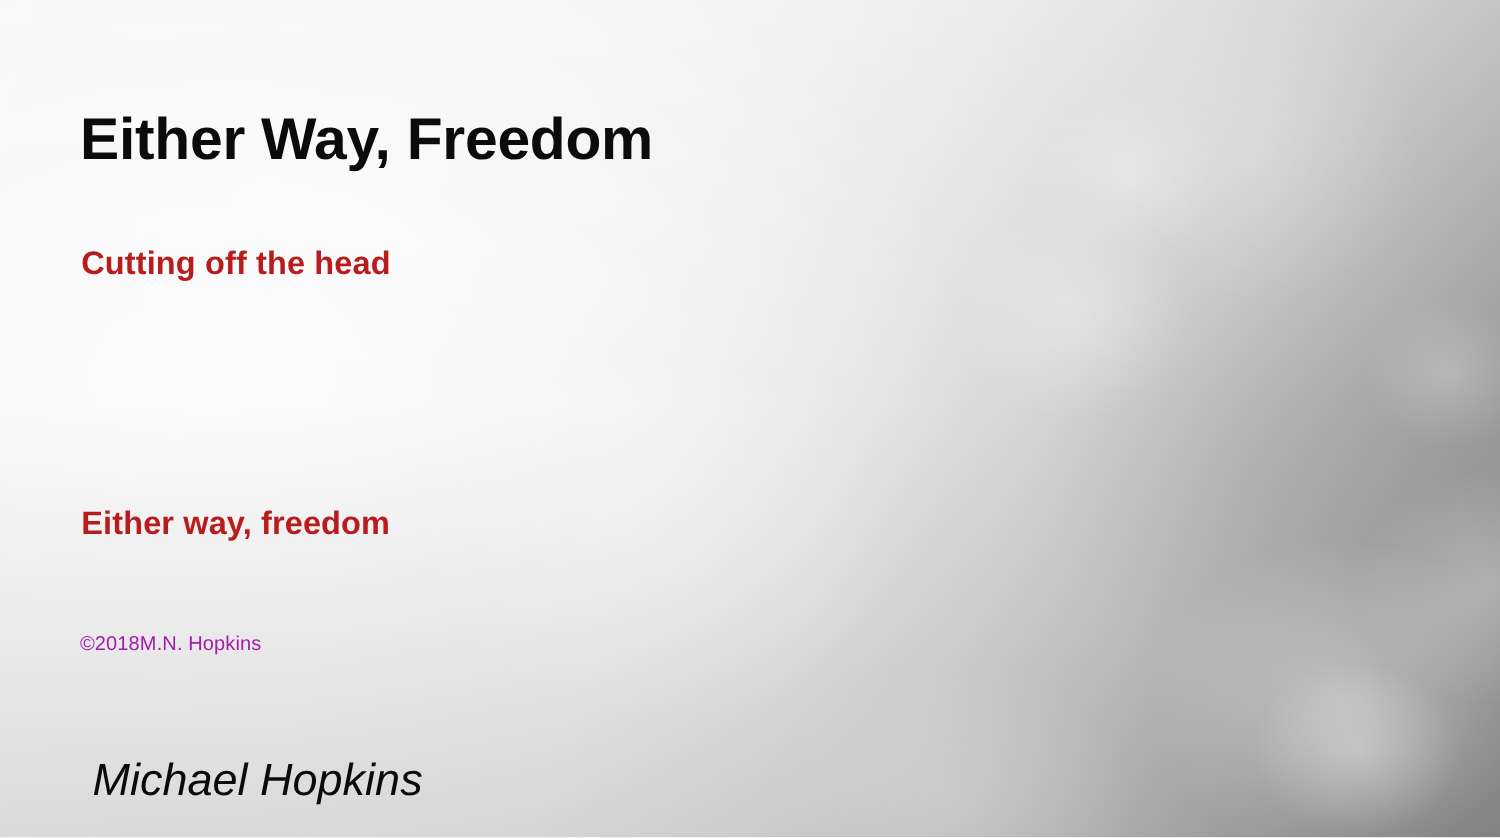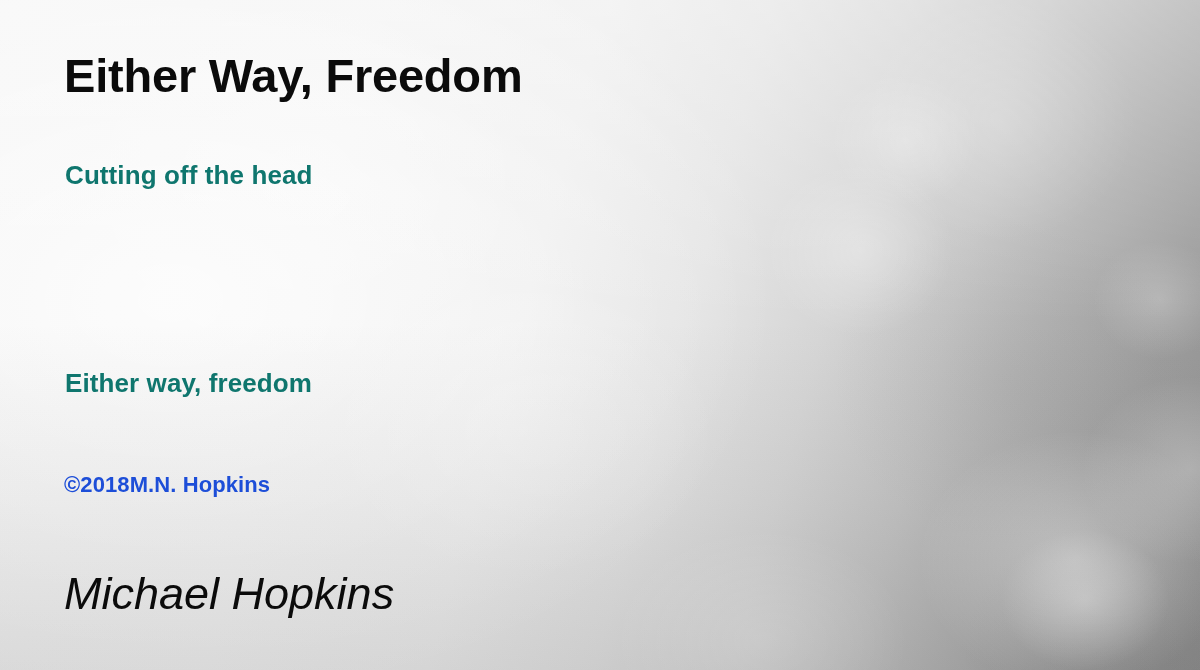--- a/index.html
+++ b/index.html
@@ -64,60 +64,61 @@
   .bg-haze {
     background:
       radial-gradient(ellipse 760px 520px at 170px 300px, rgba(255,255,255,0.75) 0%, rgba(255,255,255,0.22) 55%, rgba(255,255,255,0) 80%);
   }
 
   
   .content {
     position: absolute;
     inset: 0;
     padding: 16px;
+    margin-top: 35px;
   }
   .poem-title {
     position: absolute;
     left: 64px;
     top: 51px;
     font-size: 47px;
     font-weight: bold;
     color: #0b0b0b;
     letter-spacing: -0.2px;
     line-height: 1.05;
     white-space: nowrap;
   }
   .poem-line {
     position: absolute;
     left: 65px;
     font-size: 26px;
     font-weight: bold;
-    color: #0f766e;
+    color: #b91c1c;
     letter-spacing: 0.1px;
     line-height: 1.1;
     white-space: nowrap;
   }
   .poem-line.l1 { top: 161px; }
   .poem-line.l2 { top: 265px; }
   .poem-line.l3 { top: 369px; }
   .poem-copyright {
     position: absolute;
     left: 64px;
     top: 472px;
-    font-size: 22px;
-    font-weight: bold;
-    color: #1d4ed8;
+    font-size: 16px;
+    font-weight: normal;
+    color: #a21caf;
     letter-spacing: 0.1px;
     white-space: nowrap;
   }
   .poem-author {
     position: absolute;
-    left: 64px;
+    left: 74px;
     top: 568px;
-    font-size: 45px;
+    font-size: 36px;
     font-weight: normal;
     font-style: italic;
     color: #0b0b0b;
     letter-spacing: 0px;
     white-space: nowrap;
   }
 </style>
 </head>
 <body>
 

